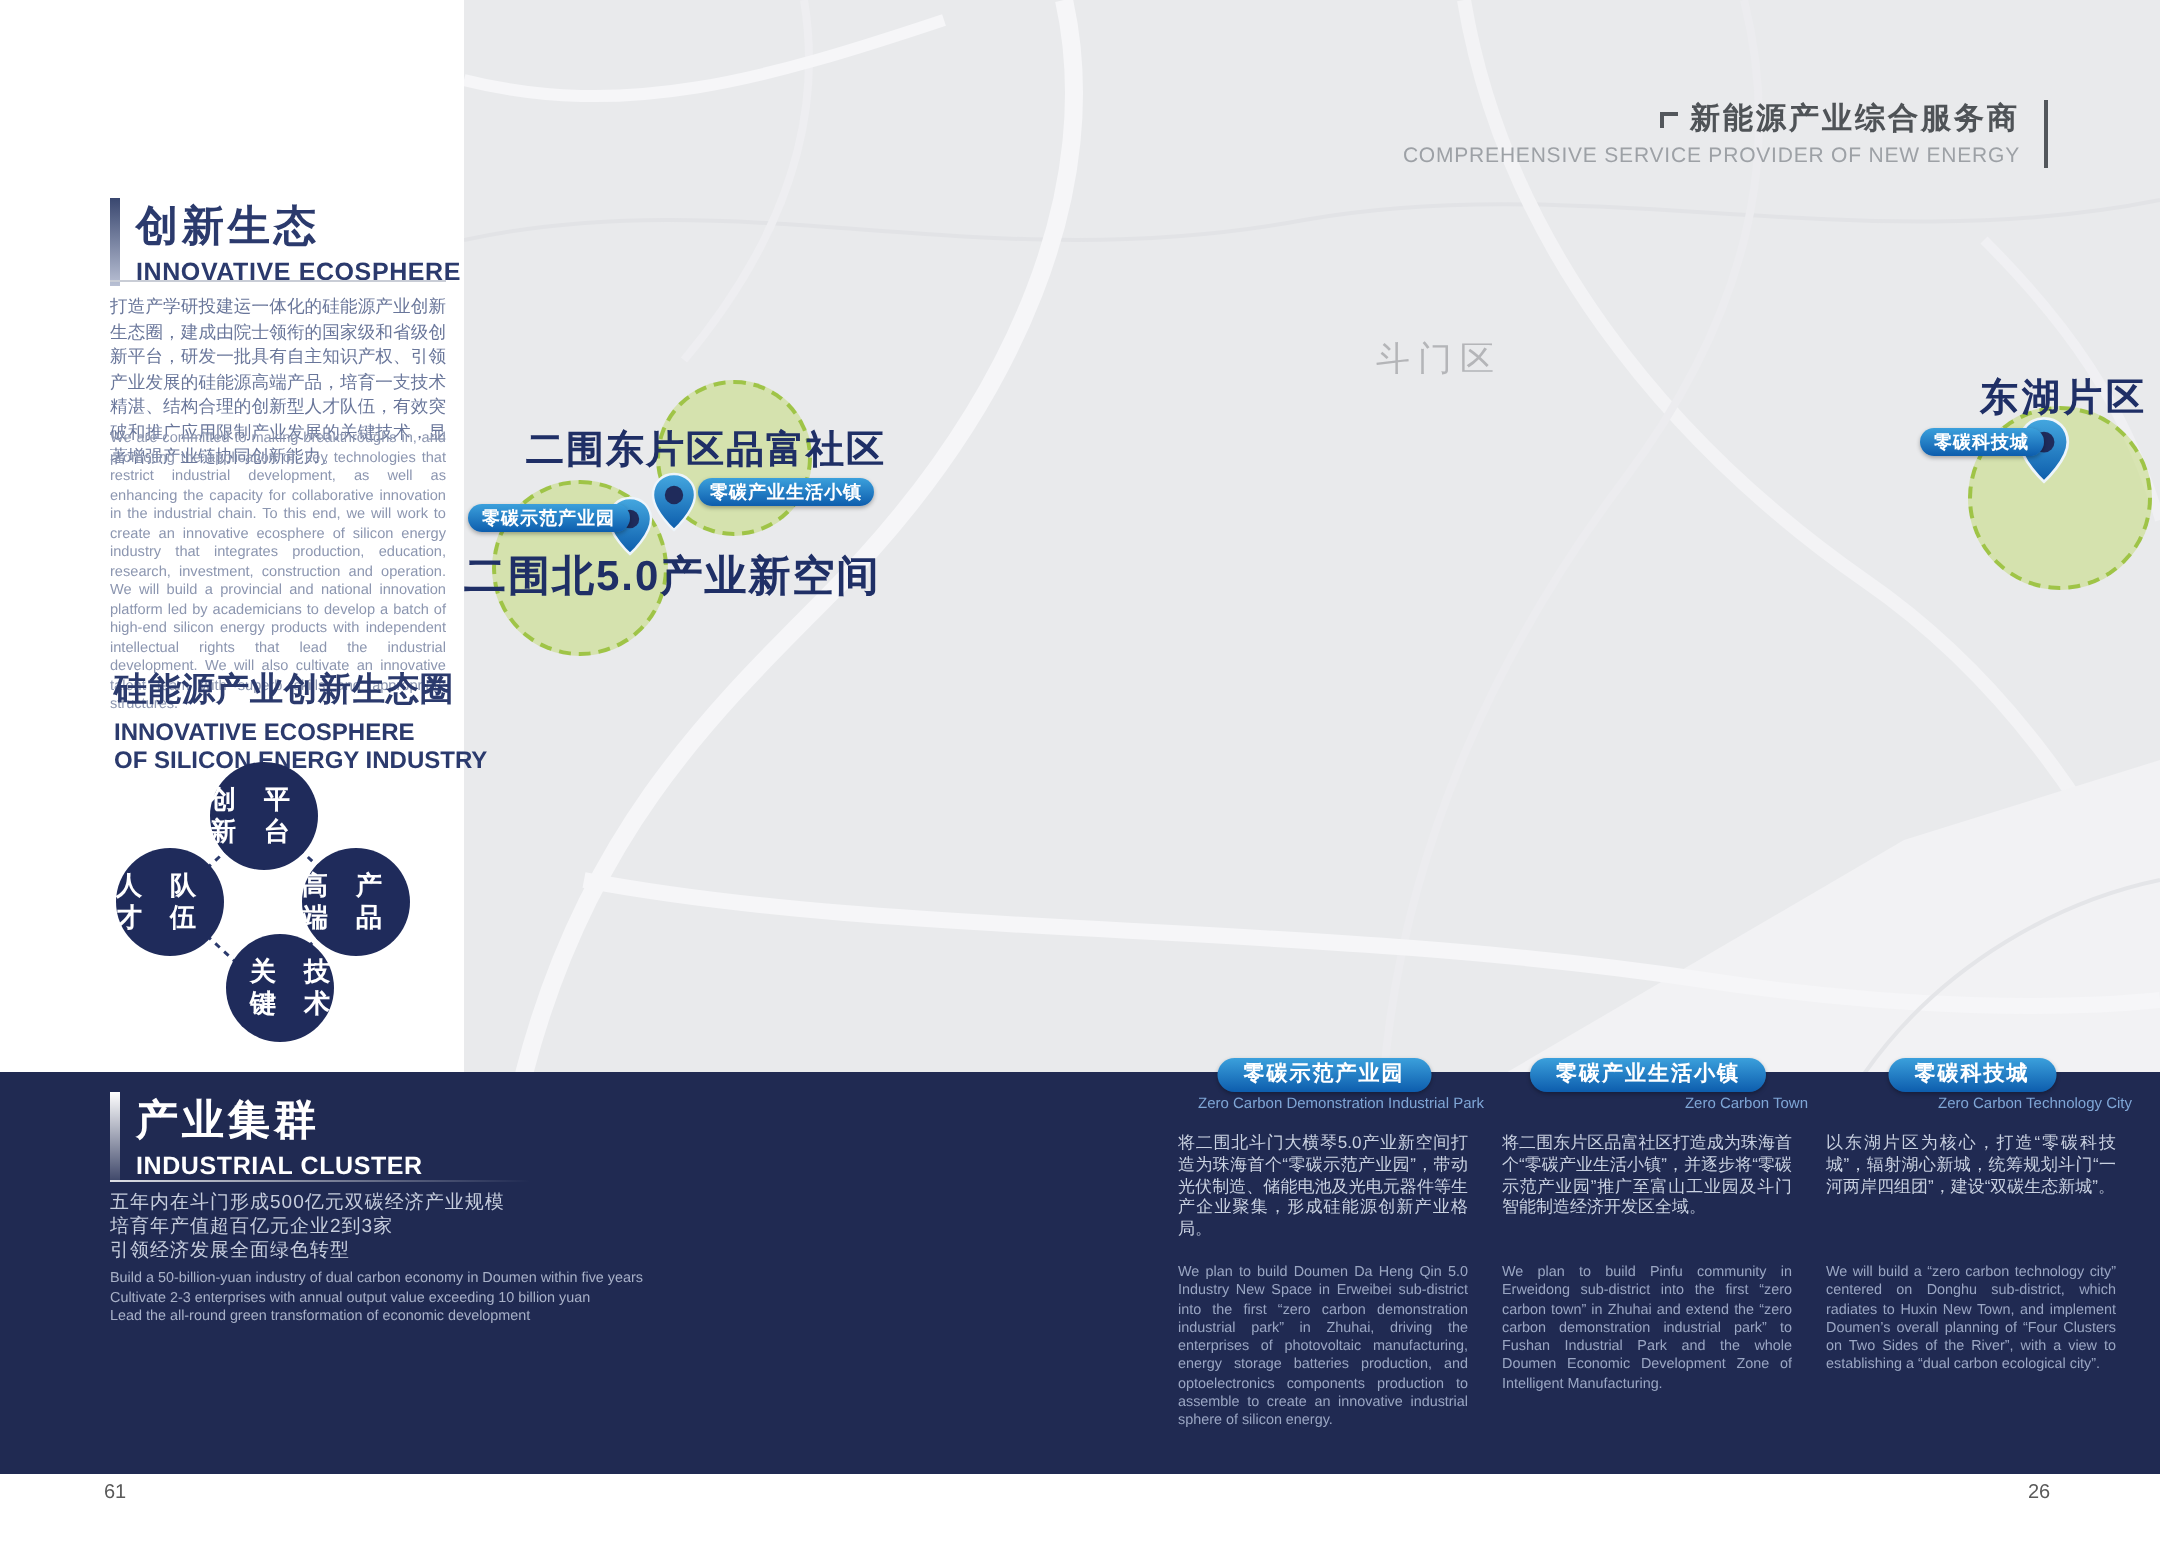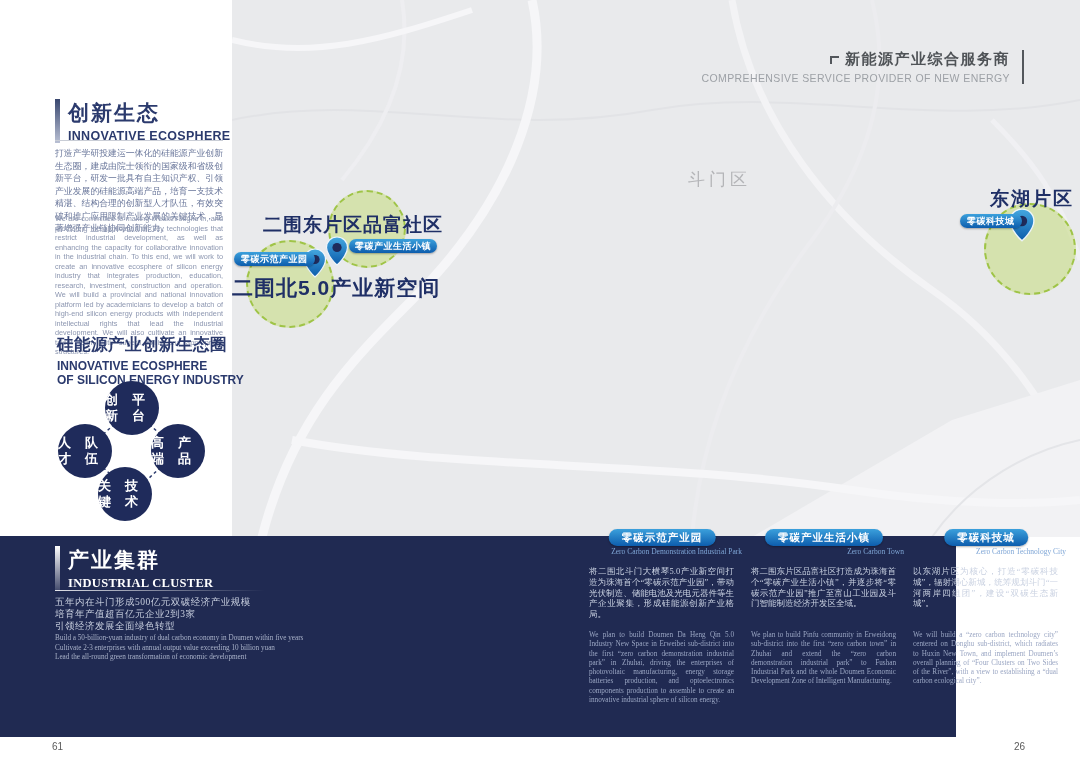--- a/index.html
+++ b/index.html
@@ -57,24 +57,24 @@
   .eco-title .zh { font-size:16.5px; font-weight:bold; color:#2b3a6d; letter-spacing:0.5px; }
   .eco-title .en { font-size:12px; font-weight:bold; color:#2b3a6d; line-height:1.2; margin-top:3px; }
 
   .diagram { position:absolute; left:50px; top:381px; width:180px; height:158px; }
   .node { position:absolute; width:54px; height:54px; border-radius:50%; background:#1f2b5b; color:#ffffff;
     font-size:13px; font-weight:bold; display:flex; flex-direction:row; align-items:center;
     justify-content:center; line-height:1.2; letter-spacing:2px; }
   .node-top    { left:55px;  top:0; }
   .node-left   { left:8px;   top:43px; }
   .node-right  { left:101px; top:43px; }
-  .node-bottom { left:48px;  top:86px; }
+  .node-bottom { left:63px;  top:86px;text-align:right; }
 
   
-  .band { position:absolute; left:0; top:536px; width:956px; height:201px; background:#202a52;font-family:Liberation Serif, serif; }
+  .band { position:absolute; left:0; top:536px; width:1080px; height:201px; background:#202a52; }
 
   .cluster-title { position:absolute; left:55px; top:10px; display:flex; }
   .cluster-title .t-zh, .cluster-title .t-en { color:#ffffff; }
   .band-underline { position:absolute; left:55px; top:54px; width:210px; height:1px;
     background:linear-gradient(90deg,rgba(255,255,255,0.85),rgba(255,255,255,0)); }
   .cluster-zh { position:absolute; left:55px; top:60px; }
   .cluster-zh div { font-size:9.5px; line-height:12px; color:#c6cddd; letter-spacing:0.5px; }
   .cluster-en { position:absolute; left:55px; top:98px; }
   .cluster-en div { font-size:7.2px; line-height:9.5px; color:#a8b1c8; }
 

